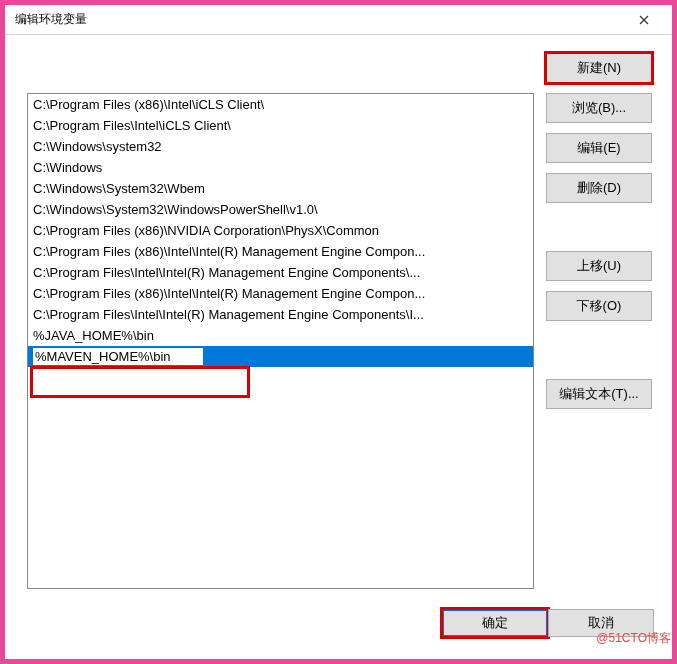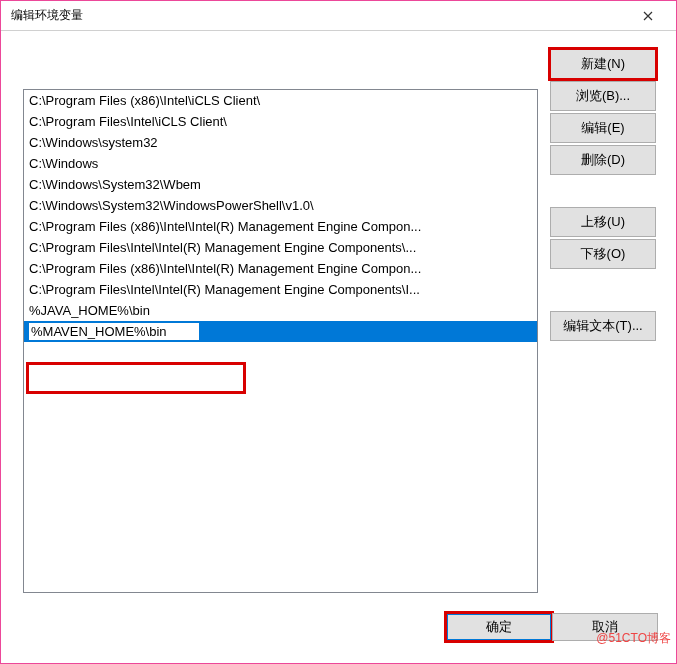--- a/index.html
+++ b/index.html
@@ -11,21 +11,21 @@
       font-family: "Microsoft YaHei", "Segoe UI", Tahoma, sans-serif;
       font-size: 12px;
       background: #fff;
       width: 677px;
       height: 664px;
       overflow: hidden;
     }
     .dialog {
       width: 677px;
       height: 664px;
-      border: 1px solid #ec4899;
+      border: 5px solid #ec4899;
       background: #fff;
       display: flex;
       flex-direction: column;
     }
     .titlebar {
       height: 30px;
       display: flex;
       align-items: center;
       justify-content: space-between;
       padding: 0 8px 0 10px;
@@ -82,21 +82,21 @@
       padding: 1px 2px;
       font-family: inherit;
       font-size: 13px;
       outline: none;
       width: 170px;
       position: relative;
     }
     .button-column {
       display: flex;
       flex-direction: column;
-      gap: 2px;
+      gap: 10px;
       width: 108px;
     }
     .btn {
       width: 106px;
       height: 30px;
       background: #e1e1e1;
       border: 1px solid #adadad;
       font-family: inherit;
       font-size: 13px;
       cursor: pointer;
@@ -158,20 +158,21 @@
   </div>
 
   <div class="content-area">
     <div class="list-container">
       <div class="list-item">C:\Program Files (x86)\Intel\iCLS Client\</div>
       <div class="list-item">C:\Program Files\Intel\iCLS Client\</div>
       <div class="list-item">C:\Windows\system32</div>
       <div class="list-item">C:\Windows</div>
       <div class="list-item">C:\Windows\System32\Wbem</div>
       <div class="list-item">C:\Windows\System32\WindowsPowerShell\v1.0\</div>
+      <div class="list-item">C:\Program Files (x86)\NVIDIA Corporation\PhysX\Common</div>
       <div class="list-item">C:\Program Files (x86)\Intel\Intel(R) Management Engine Compon...</div>
       <div class="list-item">C:\Program Files\Intel\Intel(R) Management Engine Components\...</div>
       <div class="list-item">C:\Program Files (x86)\Intel\Intel(R) Management Engine Compon...</div>
       <div class="list-item">C:\Program Files\Intel\Intel(R) Management Engine Components\I...</div>
       <div class="list-item">%JAVA_HOME%\bin</div>
       <div class="list-item selected">
         <input class="edit-input" value="%MAVEN_HOME%\bin" style="">
       </div>
       <div class="highlight-red-edit" style="left:2px; top:272px; width:220px; height:32px;"></div>
     </div>

